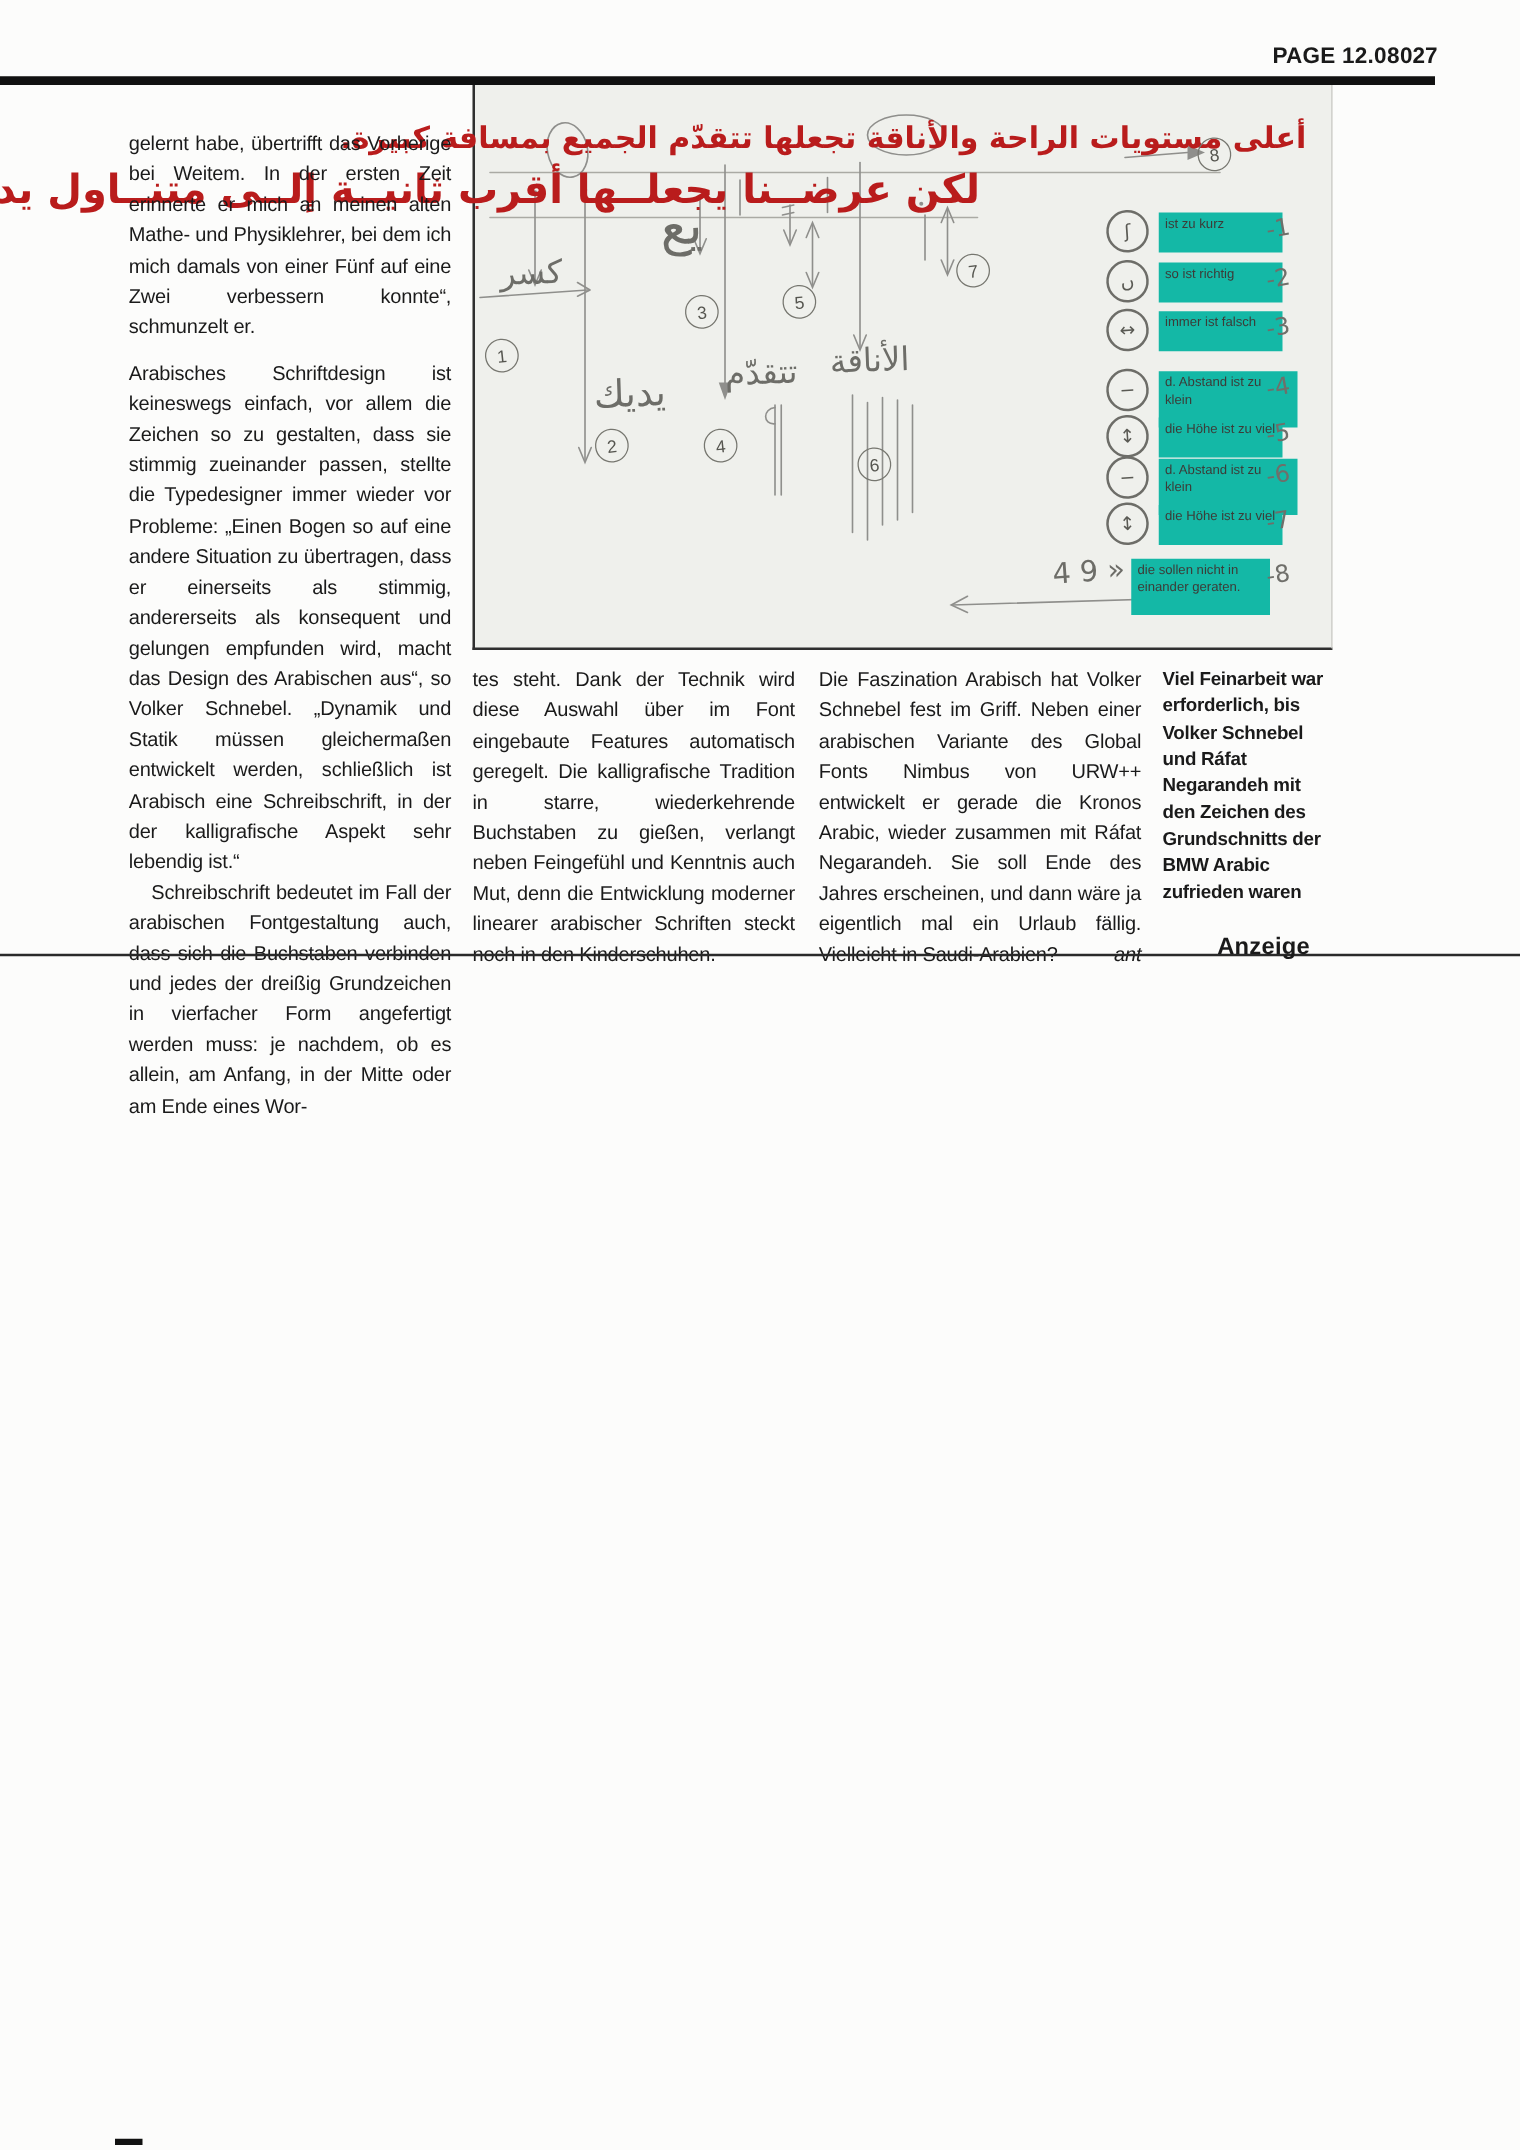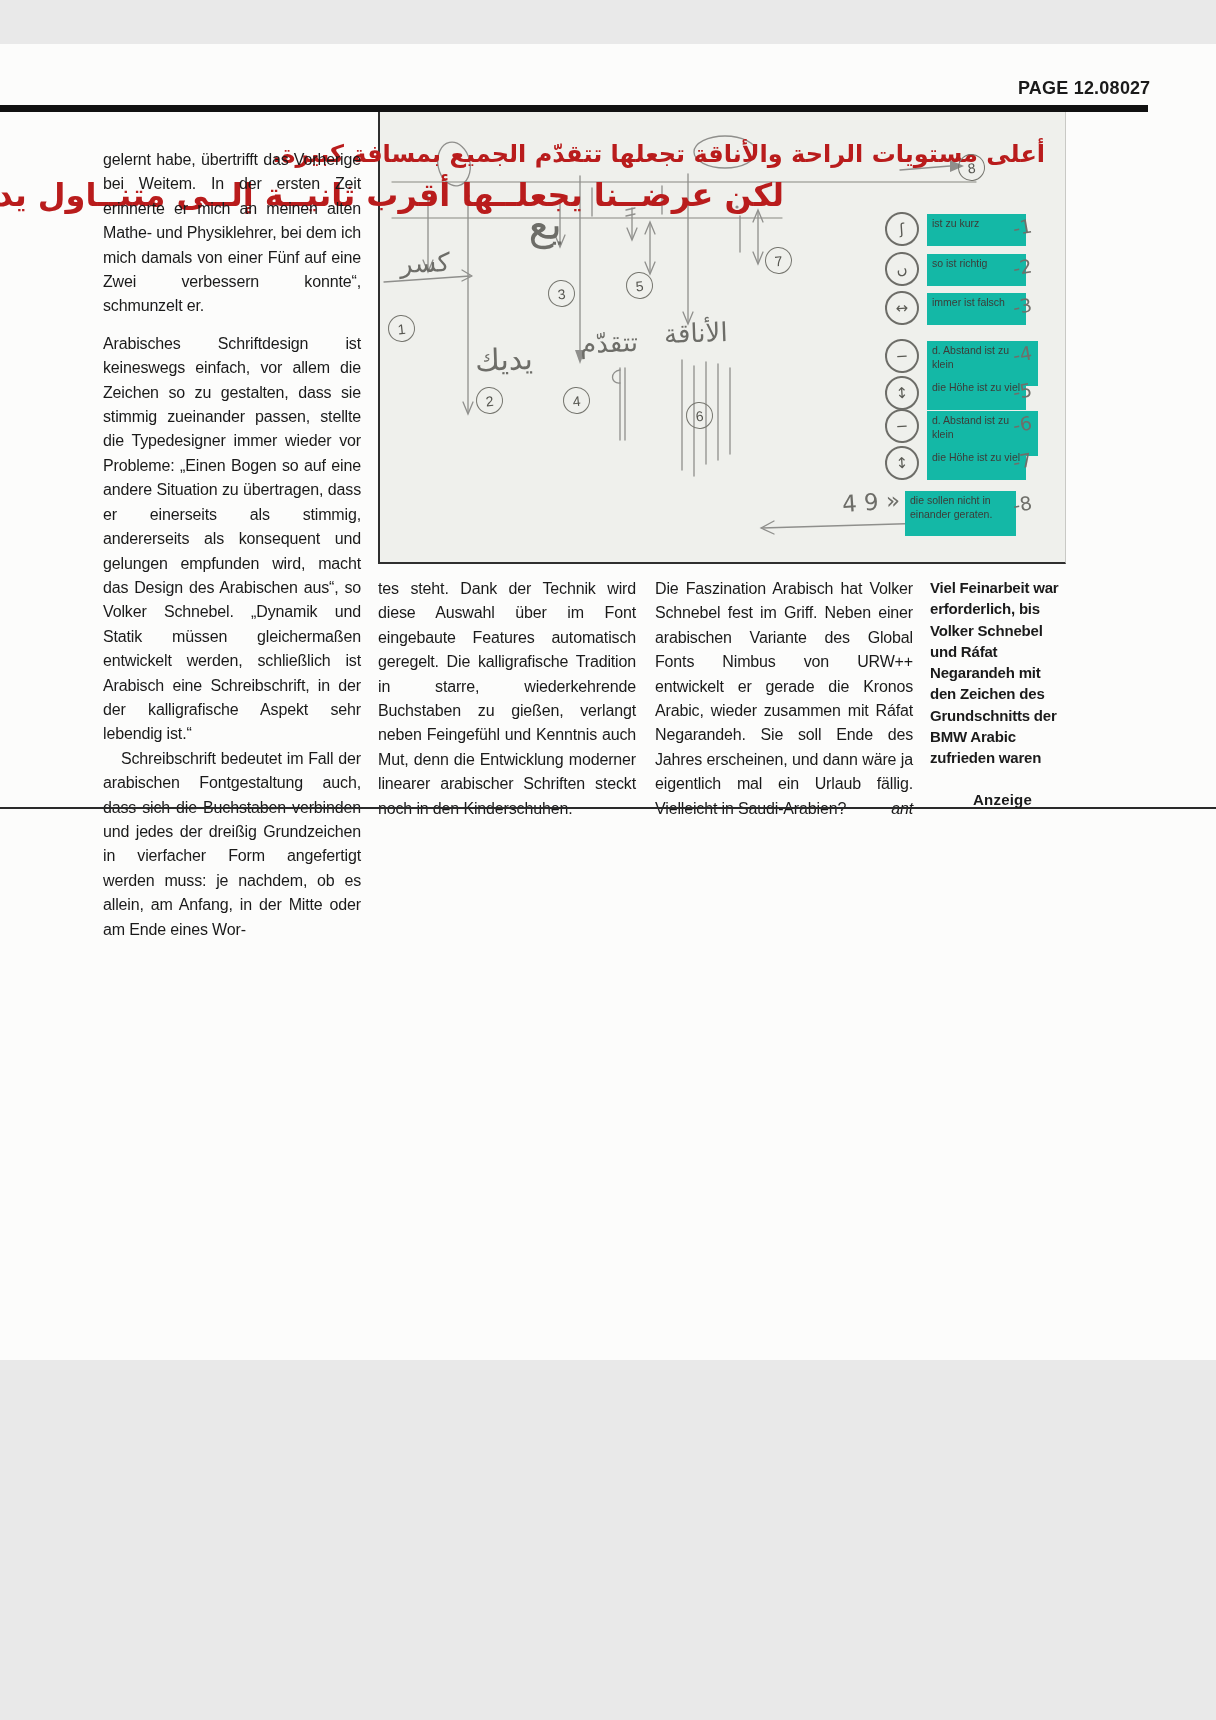--- a/index.html
+++ b/index.html
@@ -1,18 +1,18 @@
 <!DOCTYPE html>
 <html lang="de"><head>
 <meta charset="utf-8">
 <style>
   html,body{margin:0;padding:0;}
   body{background:#e9e9e9;}
-  .page{position:relative;width:1216px;height:1316px;background:#fcfcfb;
-        font-family:"Liberation Sans",sans-serif;color:#1a1a1a;overflow:hidden;margin-top:44px;}
+  .page{position:relative;width:1216px;height:1720px;background:#fcfcfb;
+        font-family:"Liberation Sans",sans-serif;color:#1a1a1a;overflow:hidden;}
 
   
   .hdr{position:absolute;top:34px;left:1018px;width:132px;display:flex;
        justify-content:space-between;align-items:baseline;font-size:18px;}
   .hdr .mag{font-weight:600;letter-spacing:.2px;}
   .hdr .pnum{font-weight:800;}
   .top-bar{position:absolute;left:0;top:61px;width:1148px;height:7px;background:#111;}
 
   
   .fig{position:absolute;left:378px;top:68px;width:688px;height:452px;
@@ -48,21 +48,21 @@
   #col1 .p3{text-indent:18px;}
   .lead{font-weight:normal;}
   #col2{left:378px;top:533px;width:258px;}
   #col3{left:655px;top:533px;width:258px;}
   .author{float:right;font-style:italic;}
   #caption{left:930px;top:533px;width:138px;font-weight:bold;font-size:15px;
            line-height:21.3px;text-align:left;letter-spacing:-.2px;}
 
   
   .ad-rule{position:absolute;left:0;top:763px;width:1216px;height:1.6px;background:#2a2a2a;}
-  .ad-label{position:absolute;top:747px;right:184px;font-size:15px;font-weight:bold;
+  .ad-label{position:absolute;top:747px;right:168px;font-size:19px;font-weight:bold;
             letter-spacing:.2px;}
   .corner-tick{position:absolute;left:92px;top:1711px;width:22px;height:5px;background:#111;}
 </style>
 </head>
 <body>
 
 <div class="page">
 
   <div class="hdr">
     <span class="mag">PAGE 12.08</span>

